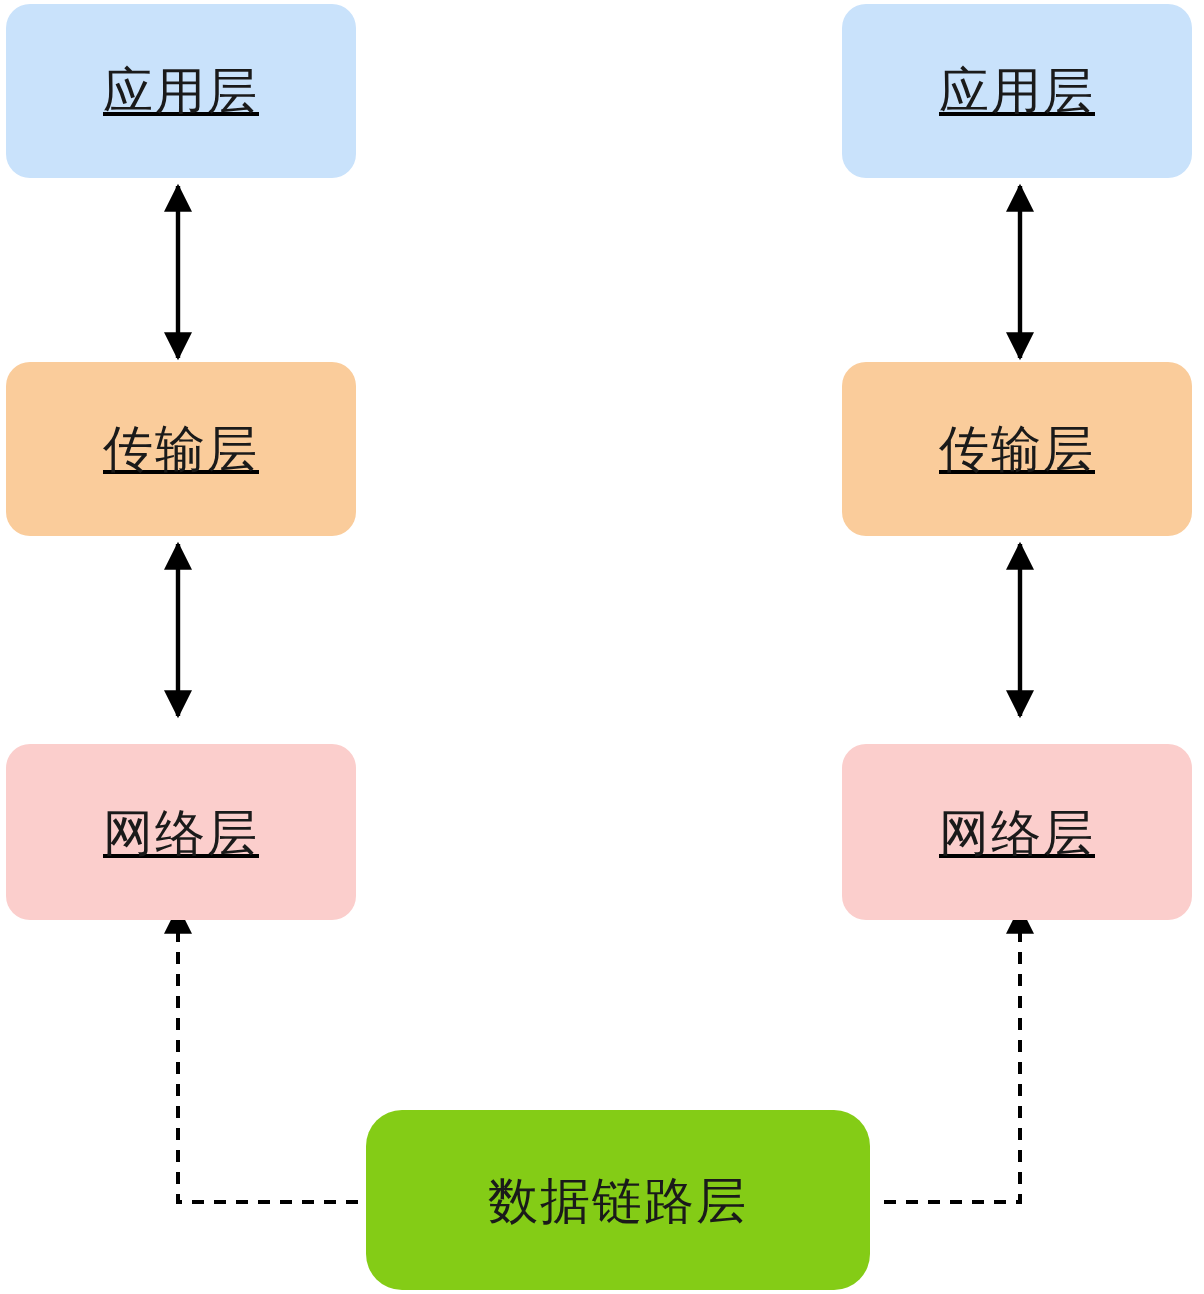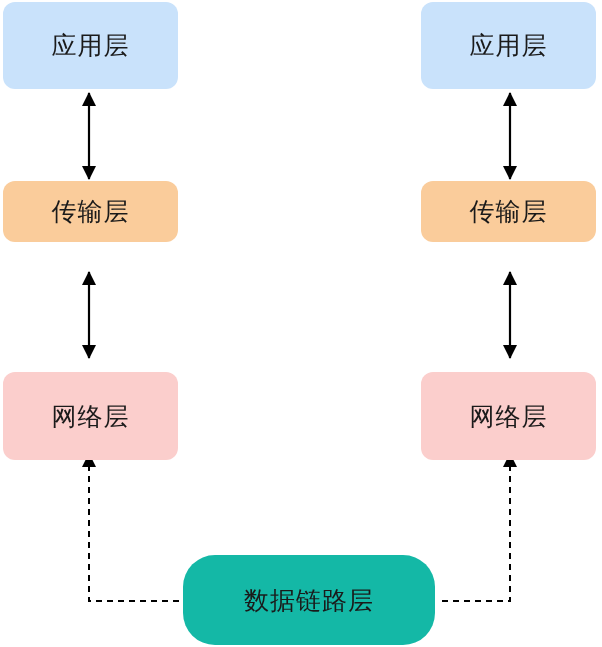--- a/index.html
+++ b/index.html
@@ -23,32 +23,33 @@
     height: 647px;
     pointer-events: none;
   }
   .layer-box {
     position: absolute;
     width: 175px;
     border-radius: 12px;
     display: flex;
     align-items: center;
     justify-content: center;
+    text-decoration: underline;
   }
   .layer-label {
     font-size: 25px;
     font-weight: 500;
     letter-spacing: 1px;
     color: #1a1a1a;
     white-space: nowrap;
   }
   .col-left  { left: 3px; }
   .col-right { left: 421px; }
   .row-app   { top: 2px;   height: 87px; }
-  .row-trans { top: 181px; height: 61px; }
+  .row-trans { top: 181px; height: 87px; }
   .row-net   { top: 372px; height: 88px; }
   .datalink-box {
     position: absolute;
     left: 183px;
     top: 555px;
     width: 252px;
     height: 90px;
     border-radius: 18px;
     display: flex;
     align-items: center;
@@ -98,17 +99,17 @@
   <div class="layer-box col-right row-app" style="background-color: rgb(201, 226, 251);">
     <span class="layer-label">应用层</span>
   </div>
   <div class="layer-box col-right row-trans" style="background-color: rgb(250, 204, 155);">
     <span class="layer-label">传输层</span>
   </div>
   <div class="layer-box col-right row-net" style="background-color: rgb(251, 206, 204);">
     <span class="layer-label">网络层</span>
   </div>
 
-  <div class="datalink-box" style="background-color: #14b8a6; border-radius: 32px;">
+  <div class="datalink-box" style="background-color: #84cc16;">
     <span class="layer-label">数据链路层</span>
   </div>
 
 </div>
 
 </body></html>

